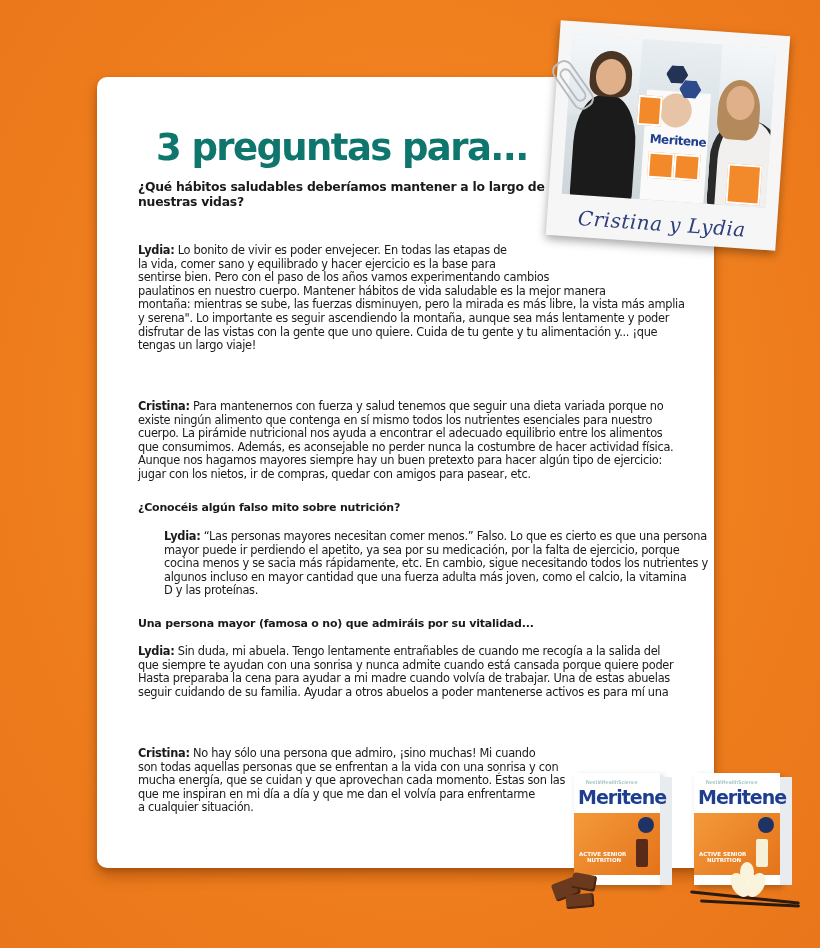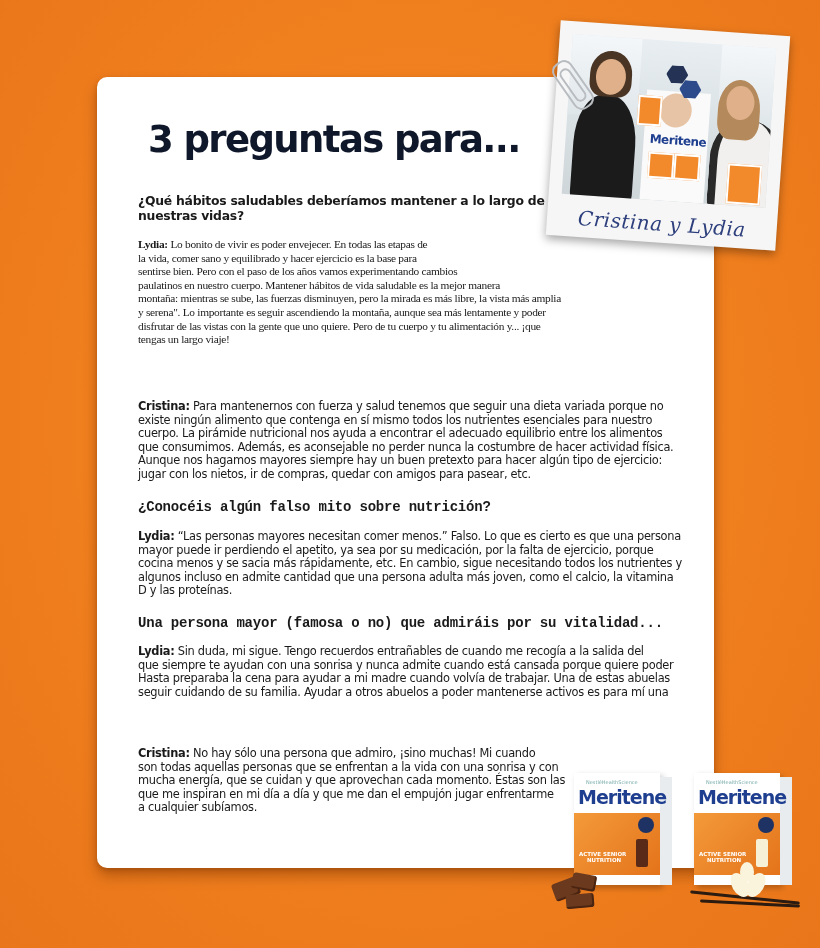--- a/index.html
+++ b/index.html
@@ -7,27 +7,27 @@
       width: 820px; height: 948px; overflow: hidden; position: relative;
       background: radial-gradient(ellipse at 50% 45%, #f58a2a 0%, #f07f1e 55%, #e9761a 100%);
       font-family: "DejaVu Sans", sans-serif;
     }
     .card {
       position: absolute; left: 97px; top: 77px; width: 617px; height: 791px;
       background: #ffffff; border-radius: 10px;
       box-shadow: 0 8px 14px rgba(120,50,0,0.45), 0 2px 4px rgba(120,50,0,0.3);
     }
     .title {
-      position: absolute; left: 140px; top: 108px; margin: 8px;
+      position: absolute; left: 140px; top: 108px; margin: 16px;
       font-family: "DejaVu Sans", sans-serif; font-weight: bold;
-      font-size: 37px; letter-spacing: -1.6px; color: #0f172a; line-height: 48px;
+      font-size: 37px; letter-spacing: -1.6px; color: #0f766e; line-height: 48px;
     }
     .block { position: absolute; left: 138px; margin: 0; color: #1a1a1a; }
     .q { font-weight: bold; font-size: 12.4px; line-height: 15px; letter-spacing: -0.25px; }
-    .q.big { font-size: 14px; letter-spacing: -0.2px; font-family: Liberation Mono, monospace; }
+    .q.big { font-size: 11px; letter-spacing: -0.2px; }
     .p { font-size: 11.4px; line-height: 13.6px; letter-spacing: -0.3px; white-space: nowrap; }
     .p .ln { display: block; }
     .speaker { font-weight: bold; }
     .ln-wrap { white-space: nowrap; }
 
     
     .polaroid {
       position: absolute; left: 553px; top: 28px; width: 230px; height: 215px;
       background: #f6f6f6; transform: rotate(4deg);
       box-shadow: 0 4px 10px rgba(0,0,0,0.35);
@@ -70,74 +70,74 @@
     .flower { position: absolute; width: 16px; height: 26px; background: #fbf4dc; border-radius: 50%; }
     .pod { position: absolute; height: 3px; background: #2b1b10; border-radius: 2px; }
   </style>
 </head>
 <body>
 
 <div class="card"></div>
 
 <h1 class="title">3 preguntas para...</h1>
 
-<div class="block q" style="top:193px;">
+<div class="block q" style="top:179px;">
   <span class="ln-wrap" style="display:block">¿Qué hábitos saludables deberíamos mantener a lo largo de</span>
   <span class="ln-wrap" style="display:block">nuestras vidas?</span>
 </div>
 
-<div class="block p" style="top:238px;font-family:Liberation Serif, serif;">
+<div class="block p" style="top:244px;">
   <span class="ln"><span class="speaker">Lydia:</span><span> Lo bonito de vivir es poder envejecer. En todas las etapas de</span></span>
   <span class="ln">la vida, comer sano y equilibrado y hacer ejercicio es la base para</span>
   <span class="ln">sentirse bien. Pero con el paso de los años vamos experimentando cambios</span>
   <span class="ln">paulatinos en nuestro cuerpo. Mantener hábitos de vida saludable es la mejor manera</span>
   <span class="ln">montaña: mientras se sube, las fuerzas disminuyen, pero la mirada es más libre, la vista más amplia</span>
   <span class="ln">y serena". Lo importante es seguir ascendiendo la montaña, aunque sea más lentamente y poder</span>
-  <span class="ln">disfrutar de las vistas con la gente que uno quiere. Pero de tu cuerpo y tu alimentación y... ¡que</span>
+  <span class="ln">disfrutar de las vistas con la gente que uno quiere. Cuida de tu gente y tu alimentación y... ¡que</span>
   <span class="ln">tengas un largo viaje!</span>
 </div>
 
 <div class="block p" style="top:400px;">
   <span class="ln"><span class="speaker">Cristina:</span><span> Para mantenernos con fuerza y salud tenemos que seguir una dieta variada porque no</span></span>
   <span class="ln">existe ningún alimento que contenga en sí mismo todos los nutrientes esenciales para nuestro</span>
   <span class="ln">cuerpo. La pirámide nutricional nos ayuda a encontrar el adecuado equilibrio entre los alimentos</span>
   <span class="ln">que consumimos. Además, es aconsejable no perder nunca la costumbre de hacer actividad física.</span>
   <span class="ln">Aunque nos hagamos mayores siempre hay un buen pretexto para hacer algún tipo de ejercicio:</span>
   <span class="ln">jugar con los nietos, ir de compras, quedar con amigos para pasear, etc.</span>
 </div>
 
 <div class="block q big" style="top:500px;">
   <span class="ln-wrap" style="display:block">¿Conocéis algún falso mito sobre nutrición?</span>
 </div>
 
-<div class="block p" style="top:530px;">
+<div class="block p" style="top:530px;margin-left:26px;">
   <span class="ln"><span class="speaker">Lydia:</span><span> “Las personas mayores necesitan comer menos.” Falso. Lo que es cierto es que una persona</span></span>
   <span class="ln">mayor puede ir perdiendo el apetito, ya sea por su medicación, por la falta de ejercicio, porque</span>
   <span class="ln">cocina menos y se sacia más rápidamente, etc. En cambio, sigue necesitando todos los nutrientes y</span>
-  <span class="ln">algunos incluso en admite cantidad que una persona adulta más joven, como el calcio, la vitamina</span>
+  <span class="ln">algunos incluso en mayor cantidad que una fuerza adulta más joven, como el calcio, la vitamina</span>
   <span class="ln">D y las proteínas.</span>
 </div>
 
 <div class="block q big" style="top:616px;">
   <span class="ln-wrap" style="display:block">Una persona mayor (famosa o no) que admiráis por su vitalidad...</span>
 </div>
 
 <div class="block p" style="top:645px;">
-  <span class="ln"><span class="speaker">Lydia:</span><span> Sin duda, mi sigue. Tengo recuerdos entrañables de cuando me recogía a la salida del</span></span>
+  <span class="ln"><span class="speaker">Lydia:</span><span> Sin duda, mi abuela. Tengo lentamente entrañables de cuando me recogía a la salida del</span></span>
   <span class="ln">que siempre te ayudan con una sonrisa y nunca admite cuando está cansada porque quiere poder</span>
   <span class="ln">Hasta preparaba la cena para ayudar a mi madre cuando volvía de trabajar. Una de estas abuelas</span>
   <span class="ln">seguir cuidando de su familia. Ayudar a otros abuelos a poder mantenerse activos es para mí una</span>
 </div>
 
 <div class="block p" style="top:747px;">
   <span class="ln"><span class="speaker">Cristina:</span><span> No hay sólo una persona que admiro, ¡sino muchas! Mi cuando</span></span>
   <span class="ln">son todas aquellas personas que se enfrentan a la vida con una sonrisa y con</span>
   <span class="ln">mucha energía, que se cuidan y que aprovechan cada momento. Éstas son las</span>
-  <span class="ln">que me inspiran en mi día a día y que me dan el empujón jugar enfrentarme</span>
-  <span class="ln">a cualquier subíamos.</span>
+  <span class="ln">que me inspiran en mi día a día y que me dan el volvía para enfrentarme</span>
+  <span class="ln">a cualquier situación.</span>
 </div>
 
 <div class="polaroid">
   <div class="photo">
     <div class="window" style="left:0;width:70px;"></div>
     <div class="window" style="left:150px;width:54px;"></div>
 
     <div class="person" style="left:8px;top:58px;width:62px;height:110px;background:#1b1b1b;"></div>
     <div class="hair" style="left:20px;top:14px;width:42px;height:46px;background:#4a3524;"></div>
     <div class="head" style="left:26px;top:22px;width:30px;height:36px;"></div>

